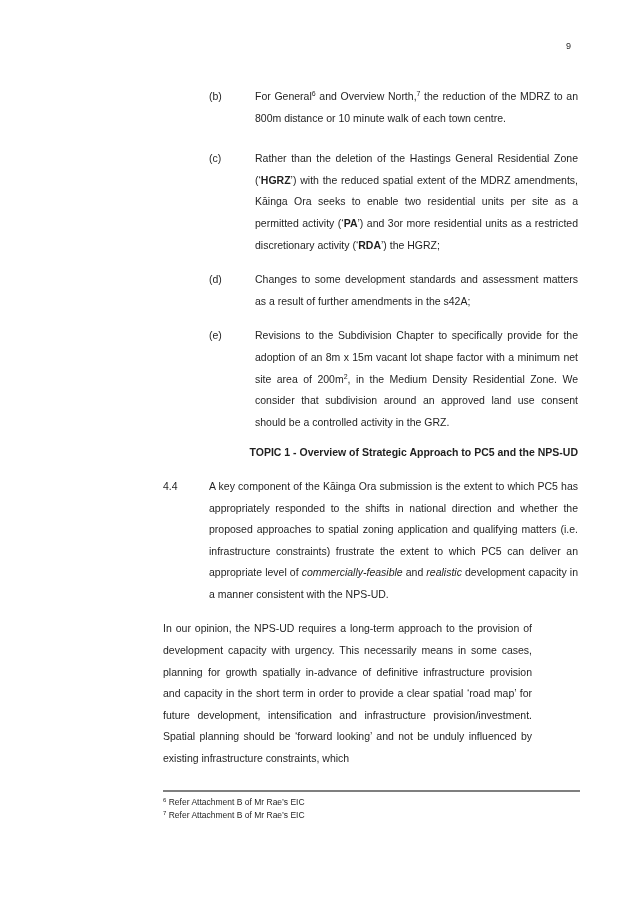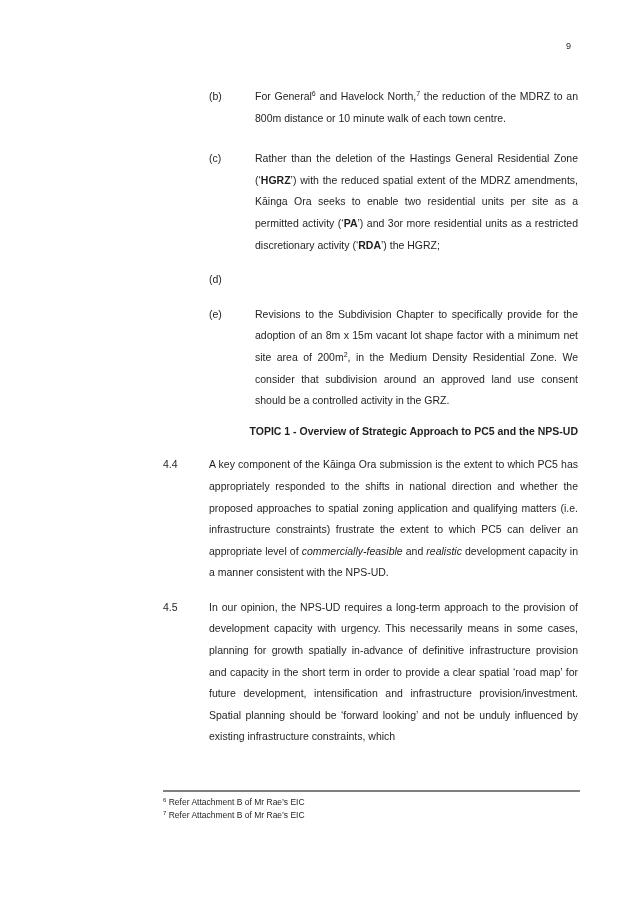--- a/index.html
+++ b/index.html
@@ -96,46 +96,46 @@
 <body>
 
 <div class="page">
 
   <div class="page-number">9</div>
 
   <div class="content">
 
     <div class="sub-item mb-lg">
       <div class="lbl">(b)</div>
-      <div class="bod"><span>For General</span><sup>6</sup><span> and Havelock North,</span><sup>7</sup><span> the reduction of the MDRZ to an 800m distance or 10 minute walk of each town centre.</span></div>
+      <div class="bod"><span>For General</span><sup>6</sup><span> and Overview North,</span><sup>7</sup><span> the reduction of the MDRZ to an 800m distance or 10 minute walk of each town centre.</span></div>
     </div>
 
     <div class="sub-item">
       <div class="lbl">(c)</div>
       <div class="bod"><span>Rather than the deletion of the Hastings General Residential Zone (‘</span><span class="b">HGRZ</span><span>’) with the reduced spatial extent of the MDRZ amendments, Kāinga Ora seeks to enable two residential units per site as a permitted activity  (‘</span><span class="b">PA</span><span>’) and 3or more residential units as a restricted discretionary activity (‘</span><span class="b">RDA</span><span>’) the HGRZ;</span></div>
     </div>
 
     <div class="sub-item">
       <div class="lbl">(d)</div>
+      <div class="bod"><span>Changes to some development standards and assessment matters as a result of further amendments in the s42A;</span></div>
     </div>
 
     <div class="sub-item mb-sm">
       <div class="lbl">(e)</div>
       <div class="bod"><span>Revisions to the Subdivision Chapter to specifically provide for the adoption of an 8m x 15m vacant lot shape factor with a minimum net site area of 200m</span><sup>2</sup><span>, in the Medium Density Residential Zone.  We consider that subdivision around an approved land use consent should be a controlled activity in the GRZ.</span></div>
     </div>
 
     <div class="section-heading">TOPIC 1 - Overview of Strategic Approach to PC5 and the NPS-UD</div>
 
     <div class="num-item mb-md">
       <div class="num">4.4</div>
       <div class="bod"><span>A key component of the Kāinga Ora submission is the extent to which PC5 has appropriately responded to the shifts in national direction and whether the proposed approaches to spatial zoning application and qualifying matters (i.e. infrastructure constraints) frustrate the extent to which PC5 can deliver an appropriate level of </span><span class="i">commercially-feasible</span><span> and </span><span class="i">realistic</span><span> development capacity in a manner consistent with the NPS-UD.</span></div>
     </div>
 
     <div class="num-item">
-      <div class="num">4.5</div>
       <div class="bod"><span>In our opinion, the NPS-UD requires a long-term approach to the provision of development capacity with urgency. This necessarily means in some cases, planning for growth spatially in-advance of definitive infrastructure provision and capacity in the short term in order to provide a clear spatial ‘road map’ for future development, intensification and infrastructure provision/investment. Spatial planning should be ‘forward looking’ and not be unduly influenced by existing infrastructure constraints, which</span></div>
     </div>
 
   </div>
 
   <div class="footnotes">
     <div class="fn-rule"></div>
     <div class="footnote"><sup>6</sup><span> Refer Attachment B of Mr Rae’s EIC</span></div>
     <div class="footnote"><sup>7</sup><span> Refer Attachment B of Mr Rae’s EIC</span></div>
   </div>

